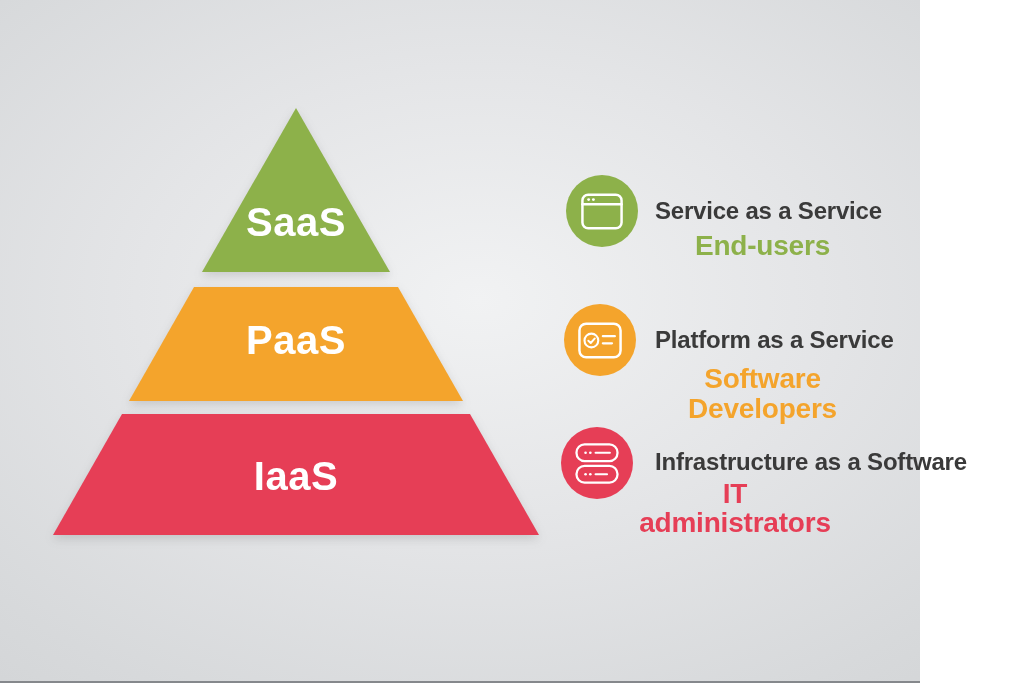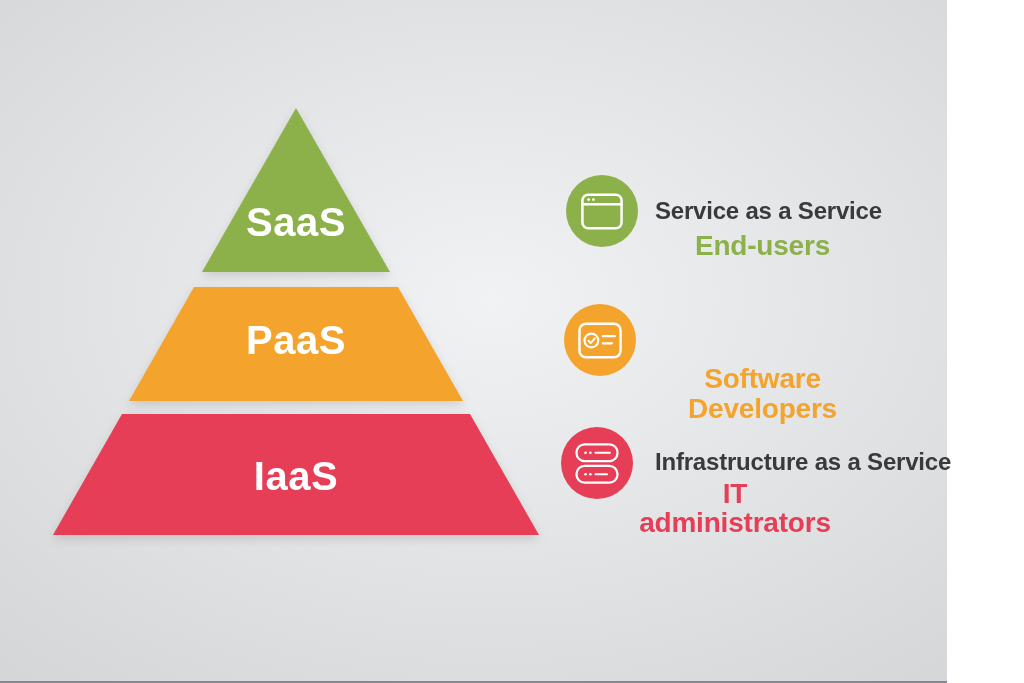--- a/index.html
+++ b/index.html
@@ -5,21 +5,20 @@
   html, body { margin: 0; padding: 0; }
   body {
     width: 1024px; height: 683px; overflow: hidden;
     font-family: "Liberation Sans", sans-serif;
   }
   .stage {
     position: relative; width: 920px; height: 681px;
     background: radial-gradient(ellipse 760px 520px at 52% 44%,
                 #f1f2f3 0%, #e4e5e7 45%, #d7d9db 85%, #d3d5d7 100%);
     border-bottom: 2px solid #85888c;
-    padding-left: 27px;
   }
   .pyramid-svg {
     position: absolute; left: 0; top: 0;
     filter: drop-shadow(0 4px 5px rgba(70,70,70,0.18));
   }
   .layer-label {
     position: absolute; width: 200px; left: 196px;
     text-align: center; color: #ffffff;
     font-size: 40px; font-weight: 700; line-height: 44px;
     letter-spacing: 0.5px;
@@ -84,30 +83,31 @@
 
   <div class="icon-badge badge-paas" style="background-color: rgb(244, 164, 44);">
     <svg class="icon-svg" width="44" height="37" viewBox="0 0 46 38" fill="none" stroke="#ffffff" stroke-width="2.6" stroke-linecap="round">
       <rect x="1.5" y="1.5" width="43" height="35" rx="7"></rect>
       <circle cx="14" cy="19" r="7.2" stroke-width="2.2"></circle>
       <polyline points="10.8,19.2 13.3,21.6 17.6,16.8" stroke-width="2" stroke-linejoin="round"></polyline>
       <line x1="26" y1="14.5" x2="38.5" y2="14.5" stroke-width="2.4"></line>
       <line x1="26" y1="22" x2="35.5" y2="22" stroke-width="2.4"></line>
     </svg>
   </div>
+  <div class="row-title title-paas">Platform as a Service</div>
   <div class="row-audience aud-paas" style="color: rgb(244, 164, 44);">Software Developers</div>
 
   <div class="icon-badge badge-iaas" style="background-color: rgb(230, 62, 86);">
     <svg class="icon-svg" width="44" height="41" viewBox="0 0 46 43" fill="none" stroke="#ffffff" stroke-width="2.4" stroke-linecap="round">
       <rect x="1.5" y="1.5" width="43" height="17.5" rx="8.5"></rect>
       <rect x="1.5" y="24" width="43" height="17.5" rx="8.5"></rect>
       <circle cx="11" cy="10.2" r="1.4" fill="#ffffff" stroke="none"></circle>
       <circle cx="16" cy="10.2" r="1.4" fill="#ffffff" stroke="none"></circle>
       <line x1="21.5" y1="10.2" x2="36.5" y2="10.2" stroke-width="2.2"></line>
       <circle cx="11" cy="32.8" r="1.4" fill="#ffffff" stroke="none"></circle>
       <circle cx="16" cy="32.8" r="1.4" fill="#ffffff" stroke="none"></circle>
       <line x1="21.5" y1="32.8" x2="33.5" y2="32.8" stroke-width="2.2"></line>
     </svg>
   </div>
-  <div class="row-title title-iaas">Infrastructure as a Service</div>
+  <div class="row-title title-iaas">Infrastructure as a Software</div>
   <div class="row-audience aud-iaas" style="color: rgb(230, 62, 86);">IT administrators</div>
 
 </div>
 
 </body></html>

